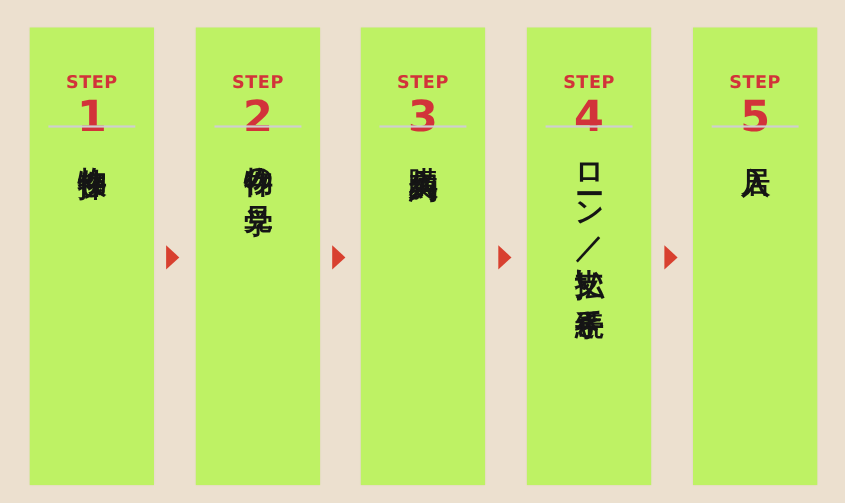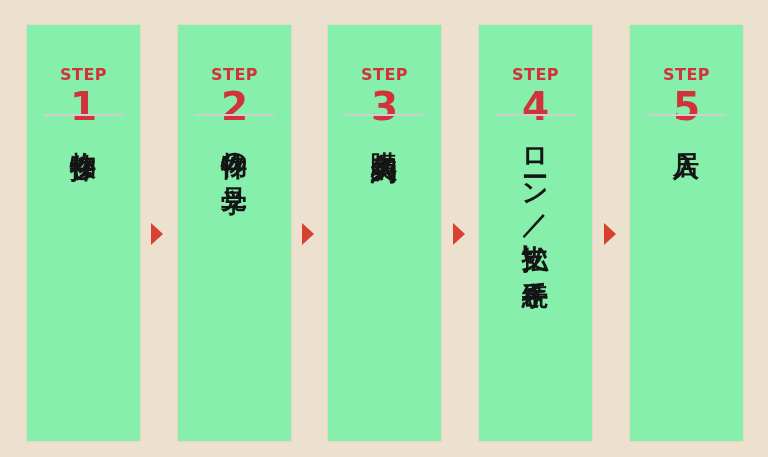--- a/index.html
+++ b/index.html
@@ -4,21 +4,21 @@
 <style>
   html, body { margin: 0; padding: 0; }
   body {
     width: 768px; height: 457px; overflow: hidden;
     background: #ece0cf;
     position: relative;
     font-family: "DejaVu Sans", sans-serif;
   }
   .card {
     position: absolute; top: 25px; width: 113px; height: 416px;
-    background: #86efac;
+    background: #bef264;
     box-shadow: 0 0 2px rgba(160,140,110,0.25);
   }
   .step-label {
     position: absolute; top: 42px; left: 0; right: 0; text-align: center;
     font-family: "DejaVu Sans", sans-serif; font-weight: bold;
     font-size: 16px; letter-spacing: 0.5px; color: #d2333a; line-height: 16px;
   }
   .step-num {
     position: absolute; top: 62px; left: 0; right: 0; text-align: center;
     font-family: "DejaVu Sans", sans-serif; font-weight: bold;

